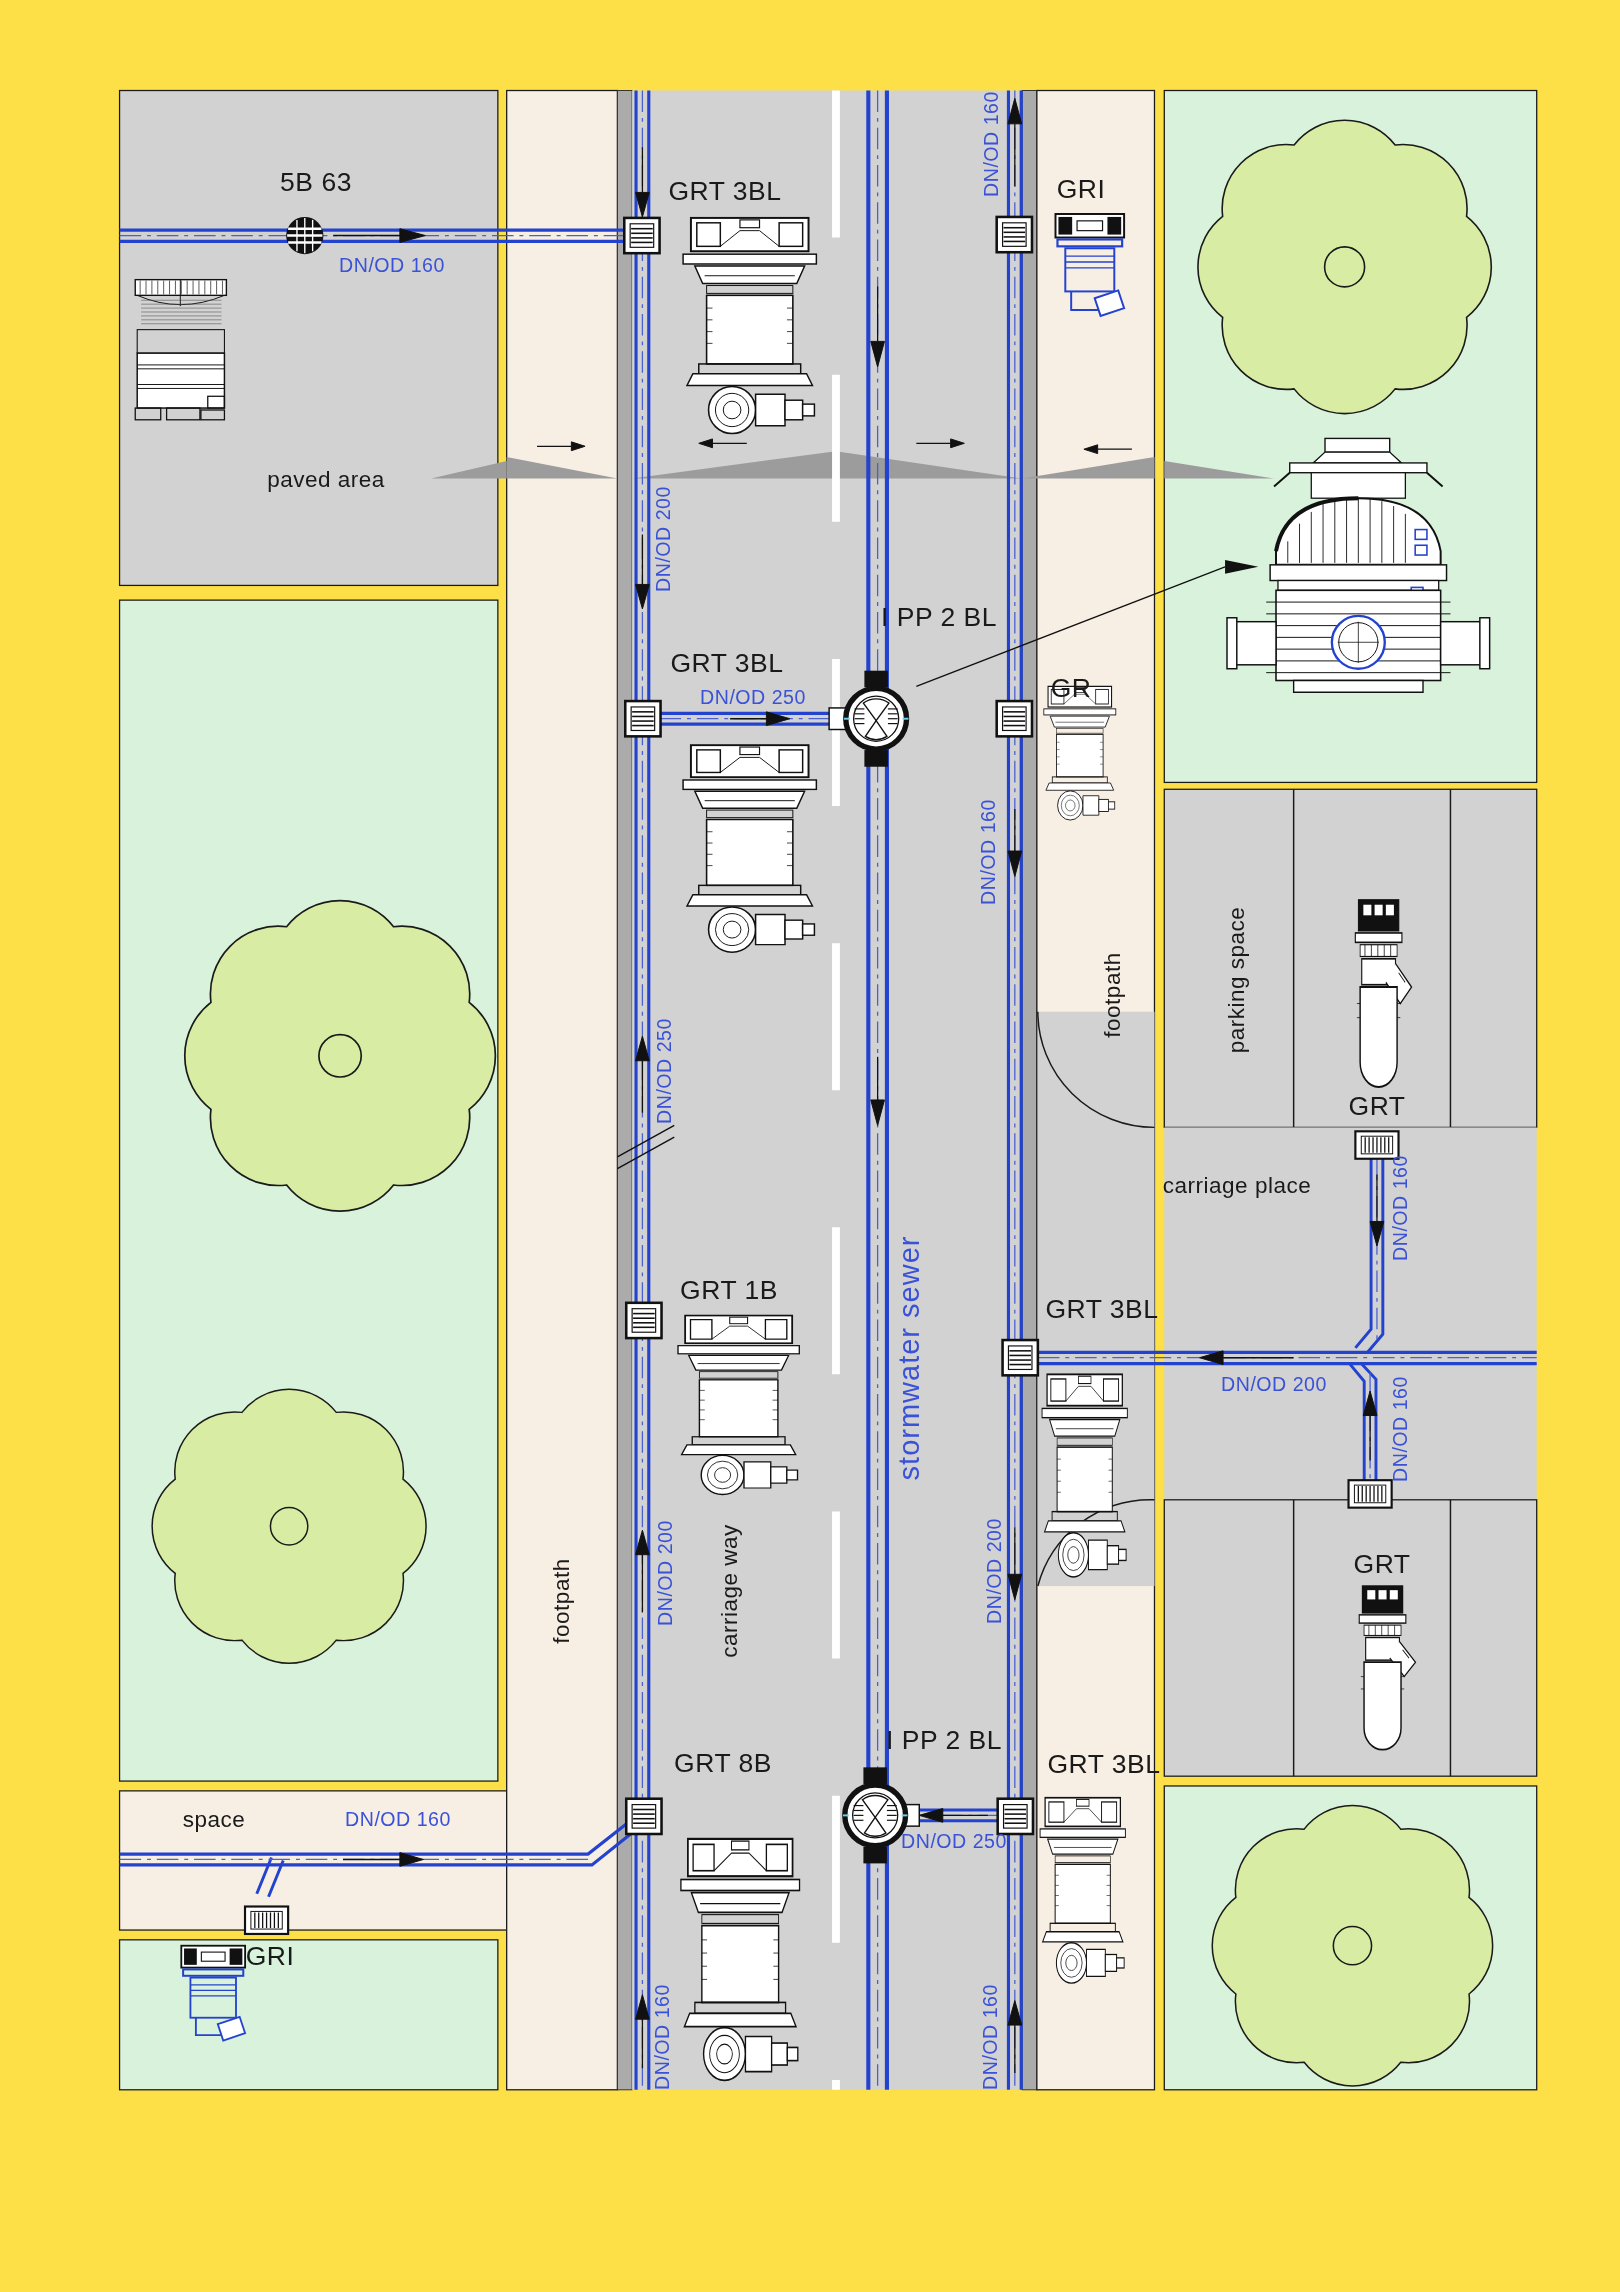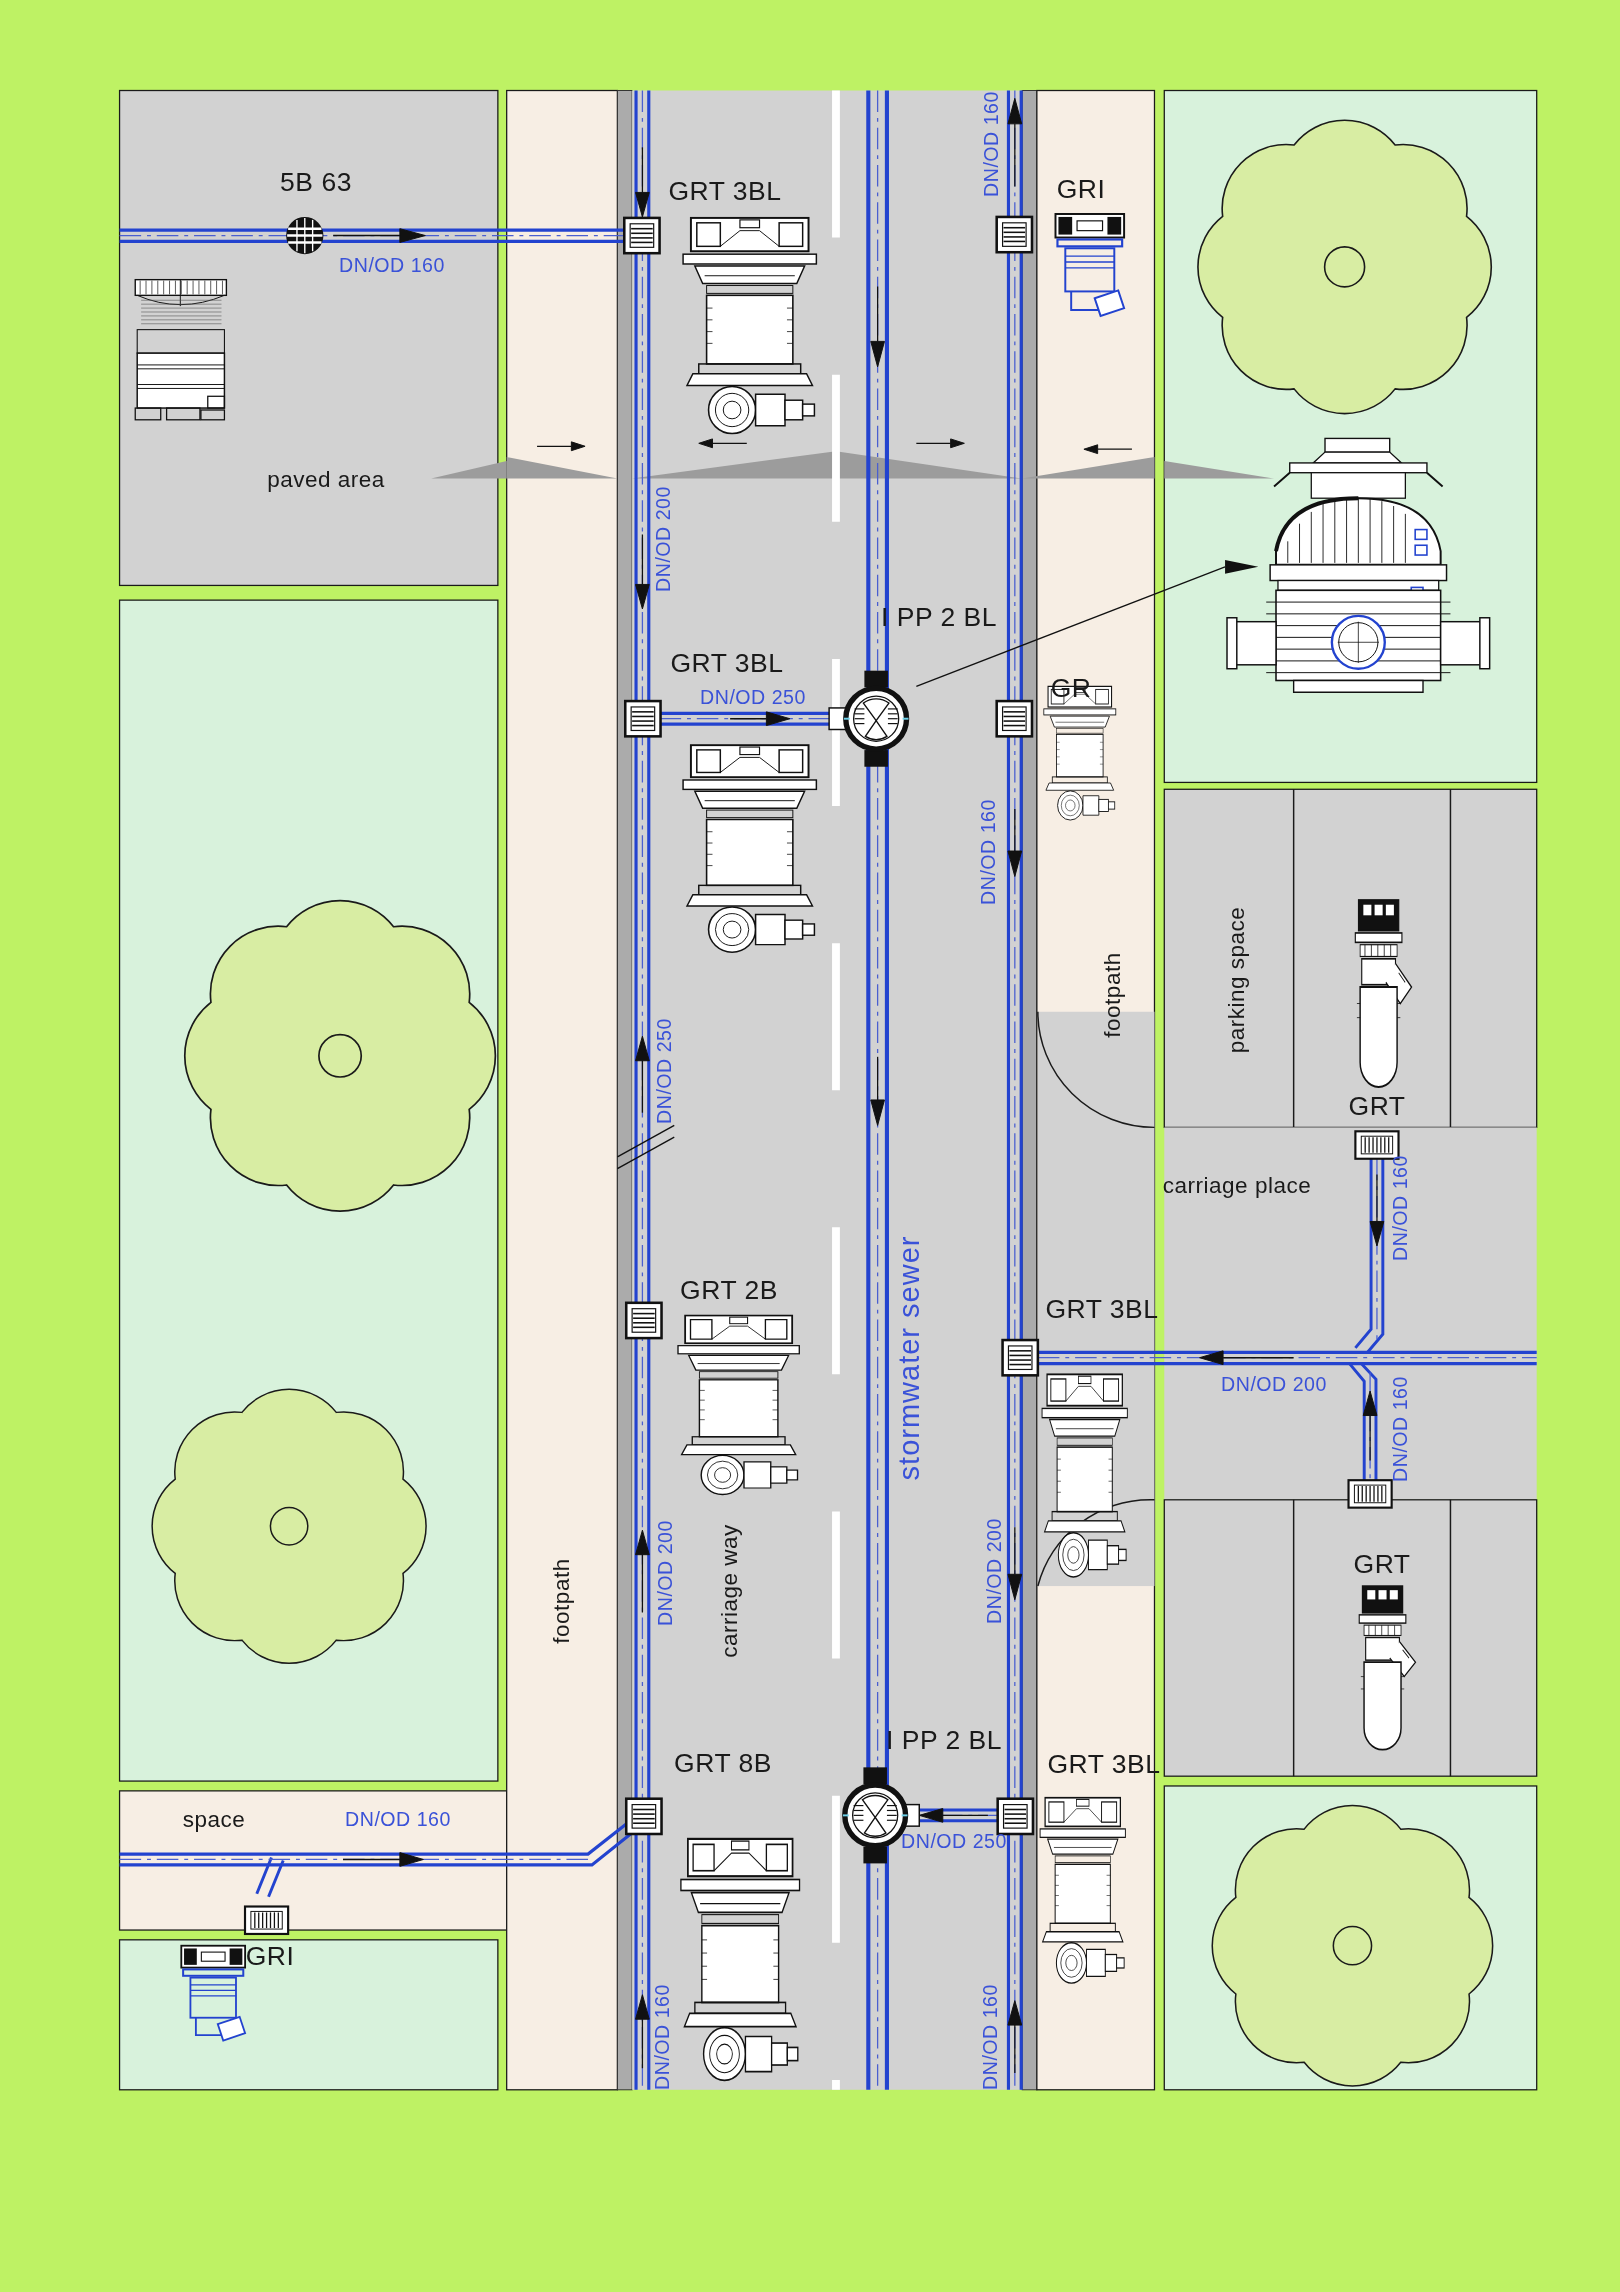--- a/index.html
+++ b/index.html
@@ -1,16 +1,16 @@
 <!DOCTYPE html>
 <html><head>
 <meta charset="utf-8">
 <style>
   html,body{margin:0;padding:0;background:#fff;}
-  #canvas{position:relative;width:1620px;height:2293px;background:#bef264;overflow:hidden;
+  #canvas{position:relative;width:1620px;height:2293px;background:#fde047;overflow:hidden;
           font-family:"Liberation Sans",sans-serif;}
   #plan{position:absolute;left:0;top:0;}
   .lbl{position:absolute;transform:translate(-50%,-50%);white-space:nowrap;
        color:#1a1a1a;font-size:22.5px;letter-spacing:0.5px;}
   .lbl.rot{transform:translate(-50%,-50%) rotate(-90deg);}
   .lbl.big{font-size:26.5px;}
   .lbl.pipe{color:#3a52d8;font-size:19.6px;}
   .lbl.sewer{color:#3a52d8;font-size:29px;letter-spacing:1px;}
 </style>
 </head>
@@ -457,21 +457,21 @@
 <div class="lbl big" style="left:1081px;top:189px">GRI</div>
 <div class="lbl big" style="left:727px;top:663px">GRT 3BL</div>
 <div class="lbl big" style="left:939px;top:617px">I PP 2 BL</div>
 <div class="lbl big" style="left:1071px;top:688px">GR</div>
 <div class="lbl rot" style="left:1113px;top:995px">footpath</div>
 <div class="lbl rot" style="left:1237px;top:980px">parking space</div>
 <div class="lbl big" style="left:1377px;top:1106px">GRT</div>
 <div class="lbl" style="left:1237px;top:1186px">carriage place</div>
 <div class="lbl big" style="left:1102px;top:1309px">GRT 3BL</div>
 <div class="lbl big" style="left:1382px;top:1564px">GRT</div>
-<div class="lbl big" style="left:729px;top:1290px">GRT 2B</div>
+<div class="lbl big" style="left:729px;top:1290px">GRT 1B</div>
 <div class="lbl sewer rot" style="left:909px;top:1358px">stormwater sewer</div>
 <div class="lbl rot" style="left:730px;top:1591px">carriage way</div>
 <div class="lbl rot" style="left:562px;top:1601px">footpath</div>
 <div class="lbl big" style="left:723px;top:1763px">GRT 8B</div>
 <div class="lbl big" style="left:944px;top:1740px">I PP 2 BL</div>
 <div class="lbl big" style="left:1104px;top:1764px">GRT 3BL</div>
 <div class="lbl" style="left:214px;top:1820px">space</div>
 <div class="lbl big" style="left:270px;top:1956px">GRI</div>
 
 <div class="lbl pipe" style="left:392px;top:265px">DN/OD 160</div>

